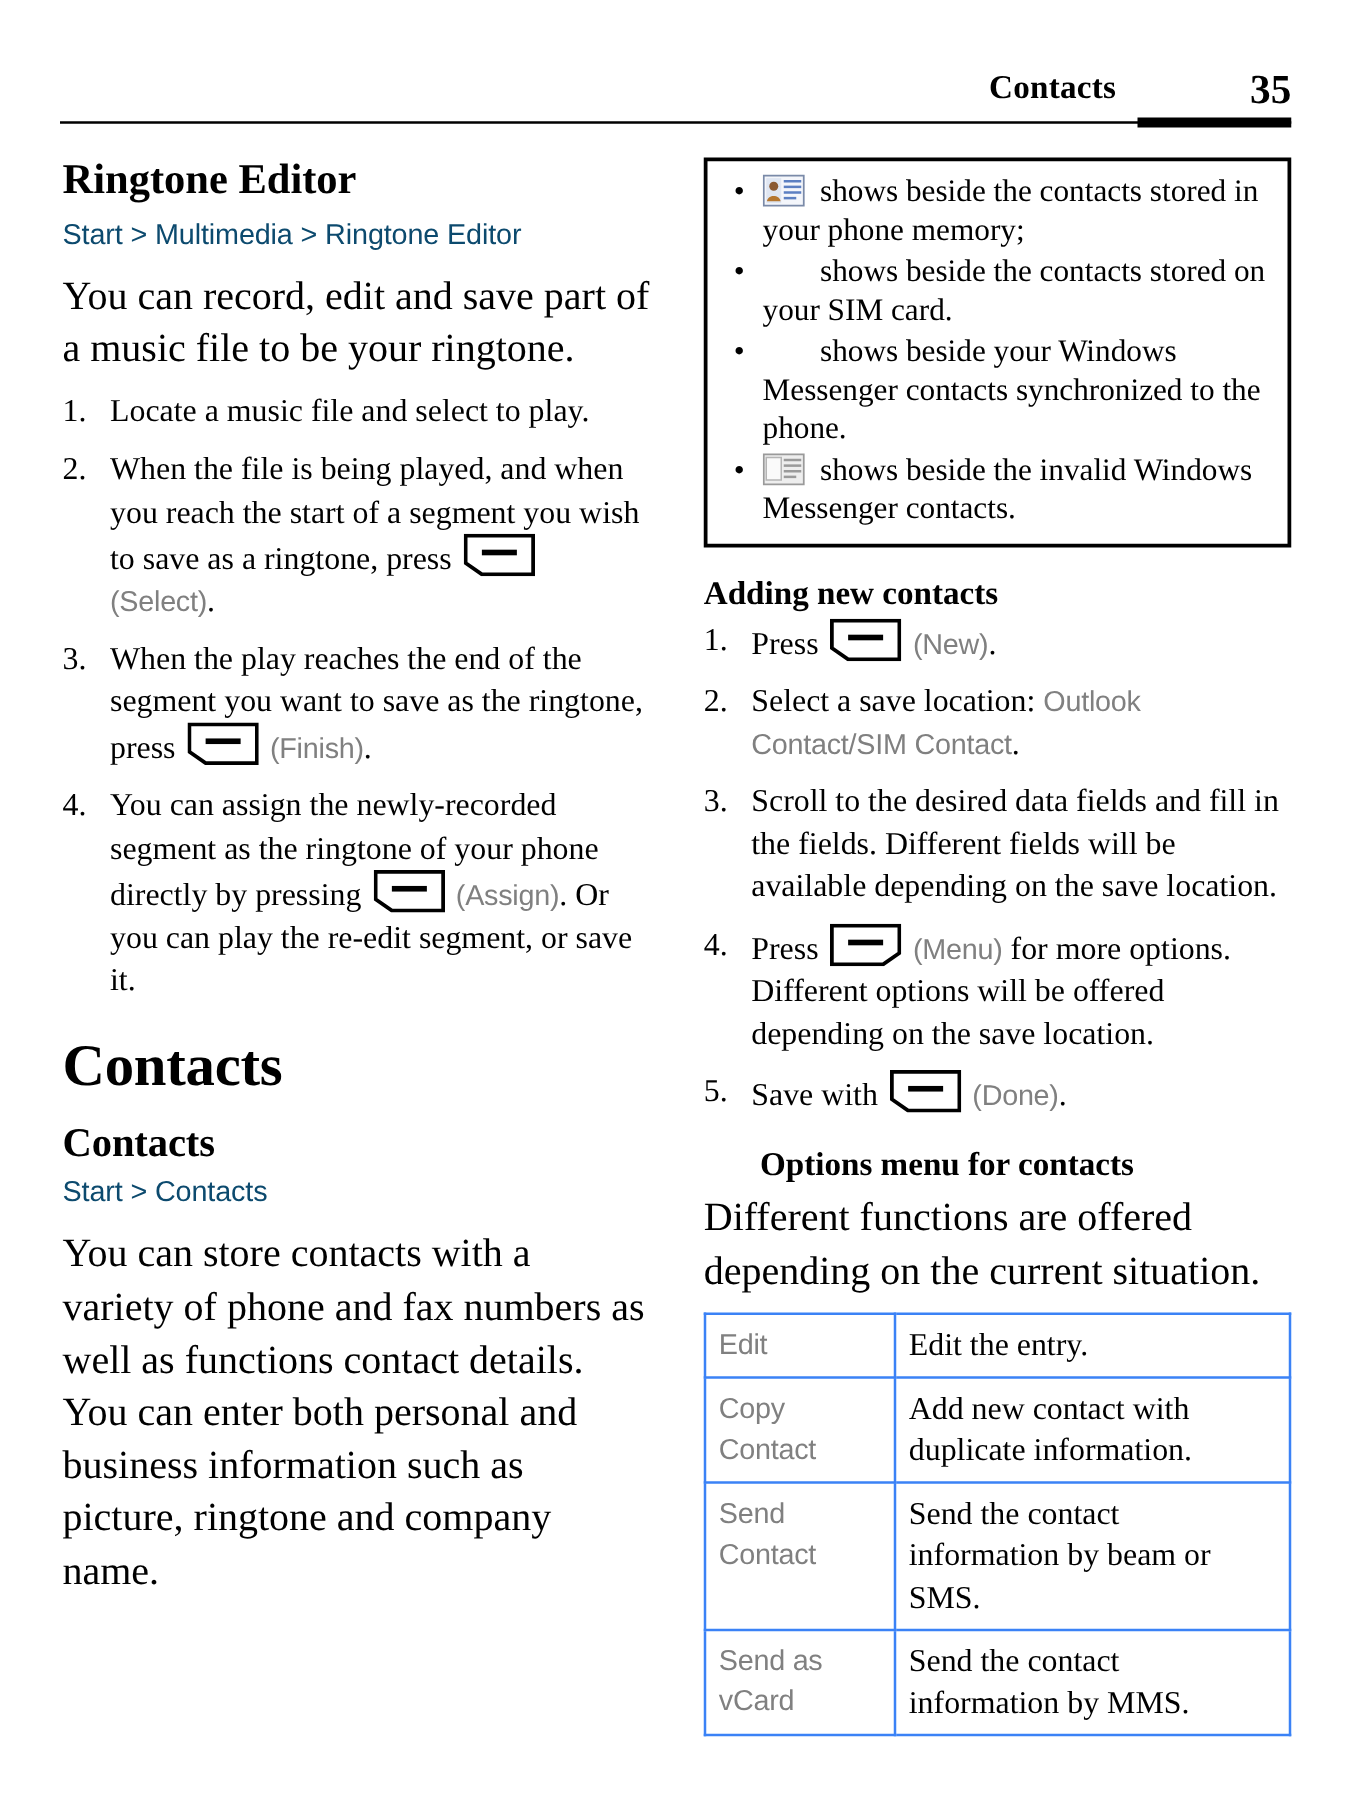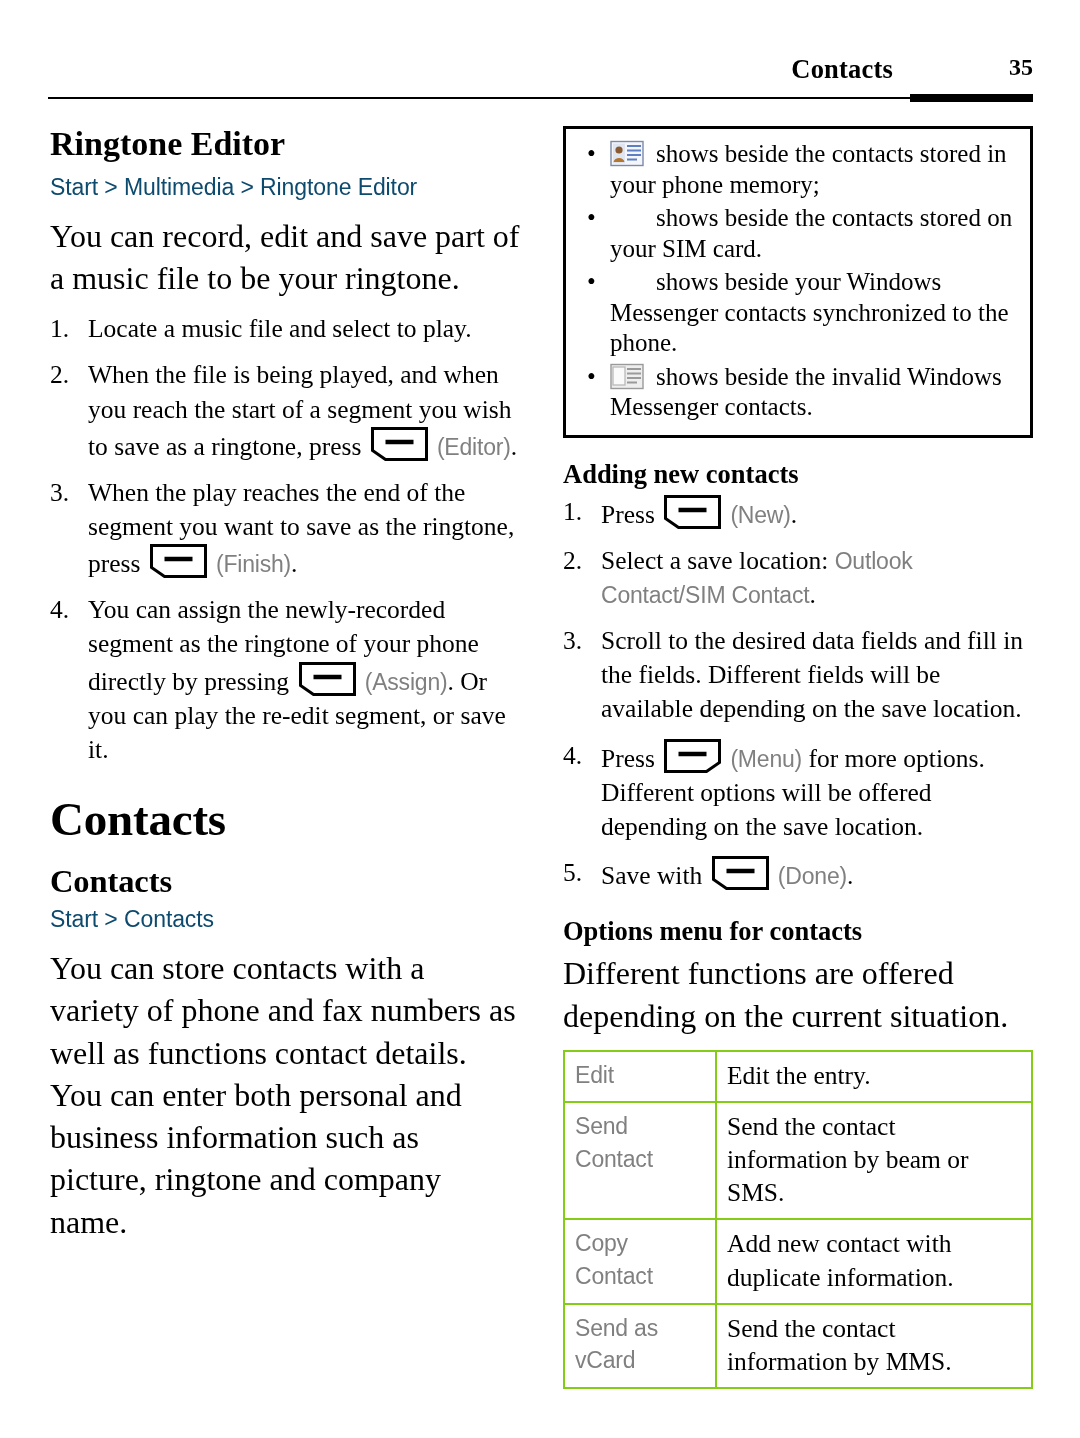--- a/index.html
+++ b/index.html
@@ -39,21 +39,21 @@
     font-weight: bold;
     font-size: 26.5px;
     letter-spacing: .2px;
   }
   .header-page {
     position: absolute;
     right: 0;
     top: 0;
     font-family: "Liberation Serif", "DejaVu Serif", serif;
     font-weight: bold;
-    font-size: 24px;
+    font-size: 33px;
   }
   .header-rule-thin {
     position: absolute;
     left: 0;
     top: 43px;
     width: 985px;
     height: 2px;
     background: #000;
   }
   .header-rule-thick {
@@ -196,21 +196,21 @@
   }
   .glyph.blank { background: transparent; }
 
   
   table.opts {
     border-collapse: collapse;
     width: 470px;
     margin-top: 10px;
   }
   table.opts td {
-    border: 2px solid #84cc16;
+    border: 2px solid #3b82f6;
     padding: 7px 10px 9px 10px;
     vertical-align: top;
   }
   table.opts td.k {
     width: 130px;
     font-family: "Liberation Sans", "DejaVu Sans", sans-serif;
     font-size: 23px;
     color: #808080;
     line-height: 1.42;
     letter-spacing: -0.2px;
@@ -240,21 +240,21 @@
 
     <p class="crumb">Start &gt; Multimedia &gt; Ringtone Editor</p>
 
     <p class="body">You can record, edit and save part of a music file to be your ringtone.</p>
 
     <ol class="steps" id="re-steps">
         <li><span class="num">1.</span><span>Locate a music file and select to play.</span></li>
         <li><span class="num">2.</span><span>When the file is being played, and when you reach the start of a segment you wish to save as a ringtone, press </span><span class="softkey"><svg width="57" height="34" viewBox="0 0 57 34" xmlns="http://www.w3.org/2000/svg">
     <path d="M1.5,1.5 H55.5 V32.5 H14.5 L1.5,23.5 Z" fill="#fff" stroke="#000" stroke-width="3"></path>
     <rect x="14.5" y="12.75" width="28" height="4.5" fill="#000"></rect>
-  </svg></span><span class="ui"> (Editor)</span><span>.</span></li>
+  </svg></span><span class="ui"> (Select)</span><span>.</span></li>
         <li><span class="num">3.</span><span>When the play reaches the end of the segment you want to save as the ringtone, press </span><span class="softkey"><svg width="57" height="34" viewBox="0 0 57 34" xmlns="http://www.w3.org/2000/svg">
     <path d="M1.5,1.5 H55.5 V32.5 H14.5 L1.5,23.5 Z" fill="#fff" stroke="#000" stroke-width="3"></path>
     <rect x="14.5" y="12.75" width="28" height="4.5" fill="#000"></rect>
   </svg></span><span class="ui"> (Finish)</span><span>.</span></li>
         <li><span class="num">4.</span><span>You can assign the newly-recorded segment as the ringtone of your phone directly by pressing </span><span class="softkey"><svg width="57" height="34" viewBox="0 0 57 34" xmlns="http://www.w3.org/2000/svg">
     <path d="M1.5,1.5 H55.5 V32.5 H14.5 L1.5,23.5 Z" fill="#fff" stroke="#000" stroke-width="3"></path>
     <rect x="14.5" y="12.75" width="28" height="4.5" fill="#000"></rect>
   </svg></span><span class="ui"> (Assign)</span><span>. Or you can play the re-edit segment, or save it.</span></li>
       </ol>
 
@@ -305,36 +305,36 @@
         <li><span class="num">4.</span><span>Press </span><span class="softkey"><svg width="57" height="34" viewBox="0 0 57 34" xmlns="http://www.w3.org/2000/svg">
     <path d="M1.5,1.5 H55.5 V23.5 L42.5,32.5 H1.5 Z" fill="#fff" stroke="#000" stroke-width="3"></path>
     <rect x="14.5" y="12.75" width="28" height="4.5" fill="#000"></rect>
   </svg></span><span class="ui"> (Menu)</span><span> for more options. Different options will be offered depending on the save location.</span></li>
         <li><span class="num">5.</span><span>Save with </span><span class="softkey"><svg width="57" height="34" viewBox="0 0 57 34" xmlns="http://www.w3.org/2000/svg">
     <path d="M1.5,1.5 H55.5 V32.5 H14.5 L1.5,23.5 Z" fill="#fff" stroke="#000" stroke-width="3"></path>
     <rect x="14.5" y="12.75" width="28" height="4.5" fill="#000"></rect>
   </svg></span><span class="ui"> (Done)</span><span>.</span></li>
       </ol>
 
-    <h3 class="sub" style="margin-top:24px;">Options menu for contacts</h3>
+    <h3 class="sub" style="margin-top:24px;margin-left:45px;">Options menu for contacts</h3>
     <p class="body">Different functions are offered depending on the current situation.</p>
 
     <table class="opts">
       <tbody id="opts-body">
           <tr>
             <td class="k">Edit</td>
             <td class="v">Edit the entry.</td>
           </tr>
           <tr>
+            <td class="k">Copy Contact</td>
+            <td class="v">Add new contact with duplicate information.</td>
+          </tr>
+          <tr>
             <td class="k">Send Contact</td>
             <td class="v">Send the contact information by beam or SMS.</td>
-          </tr>
-          <tr>
-            <td class="k">Copy Contact</td>
-            <td class="v">Add new contact with duplicate information.</td>
           </tr>
           <tr>
             <td class="k">Send as vCard</td>
             <td class="v">Send the contact information by MMS.</td>
           </tr>
         </tbody>
     </table>
   </div>
 
 </div>

